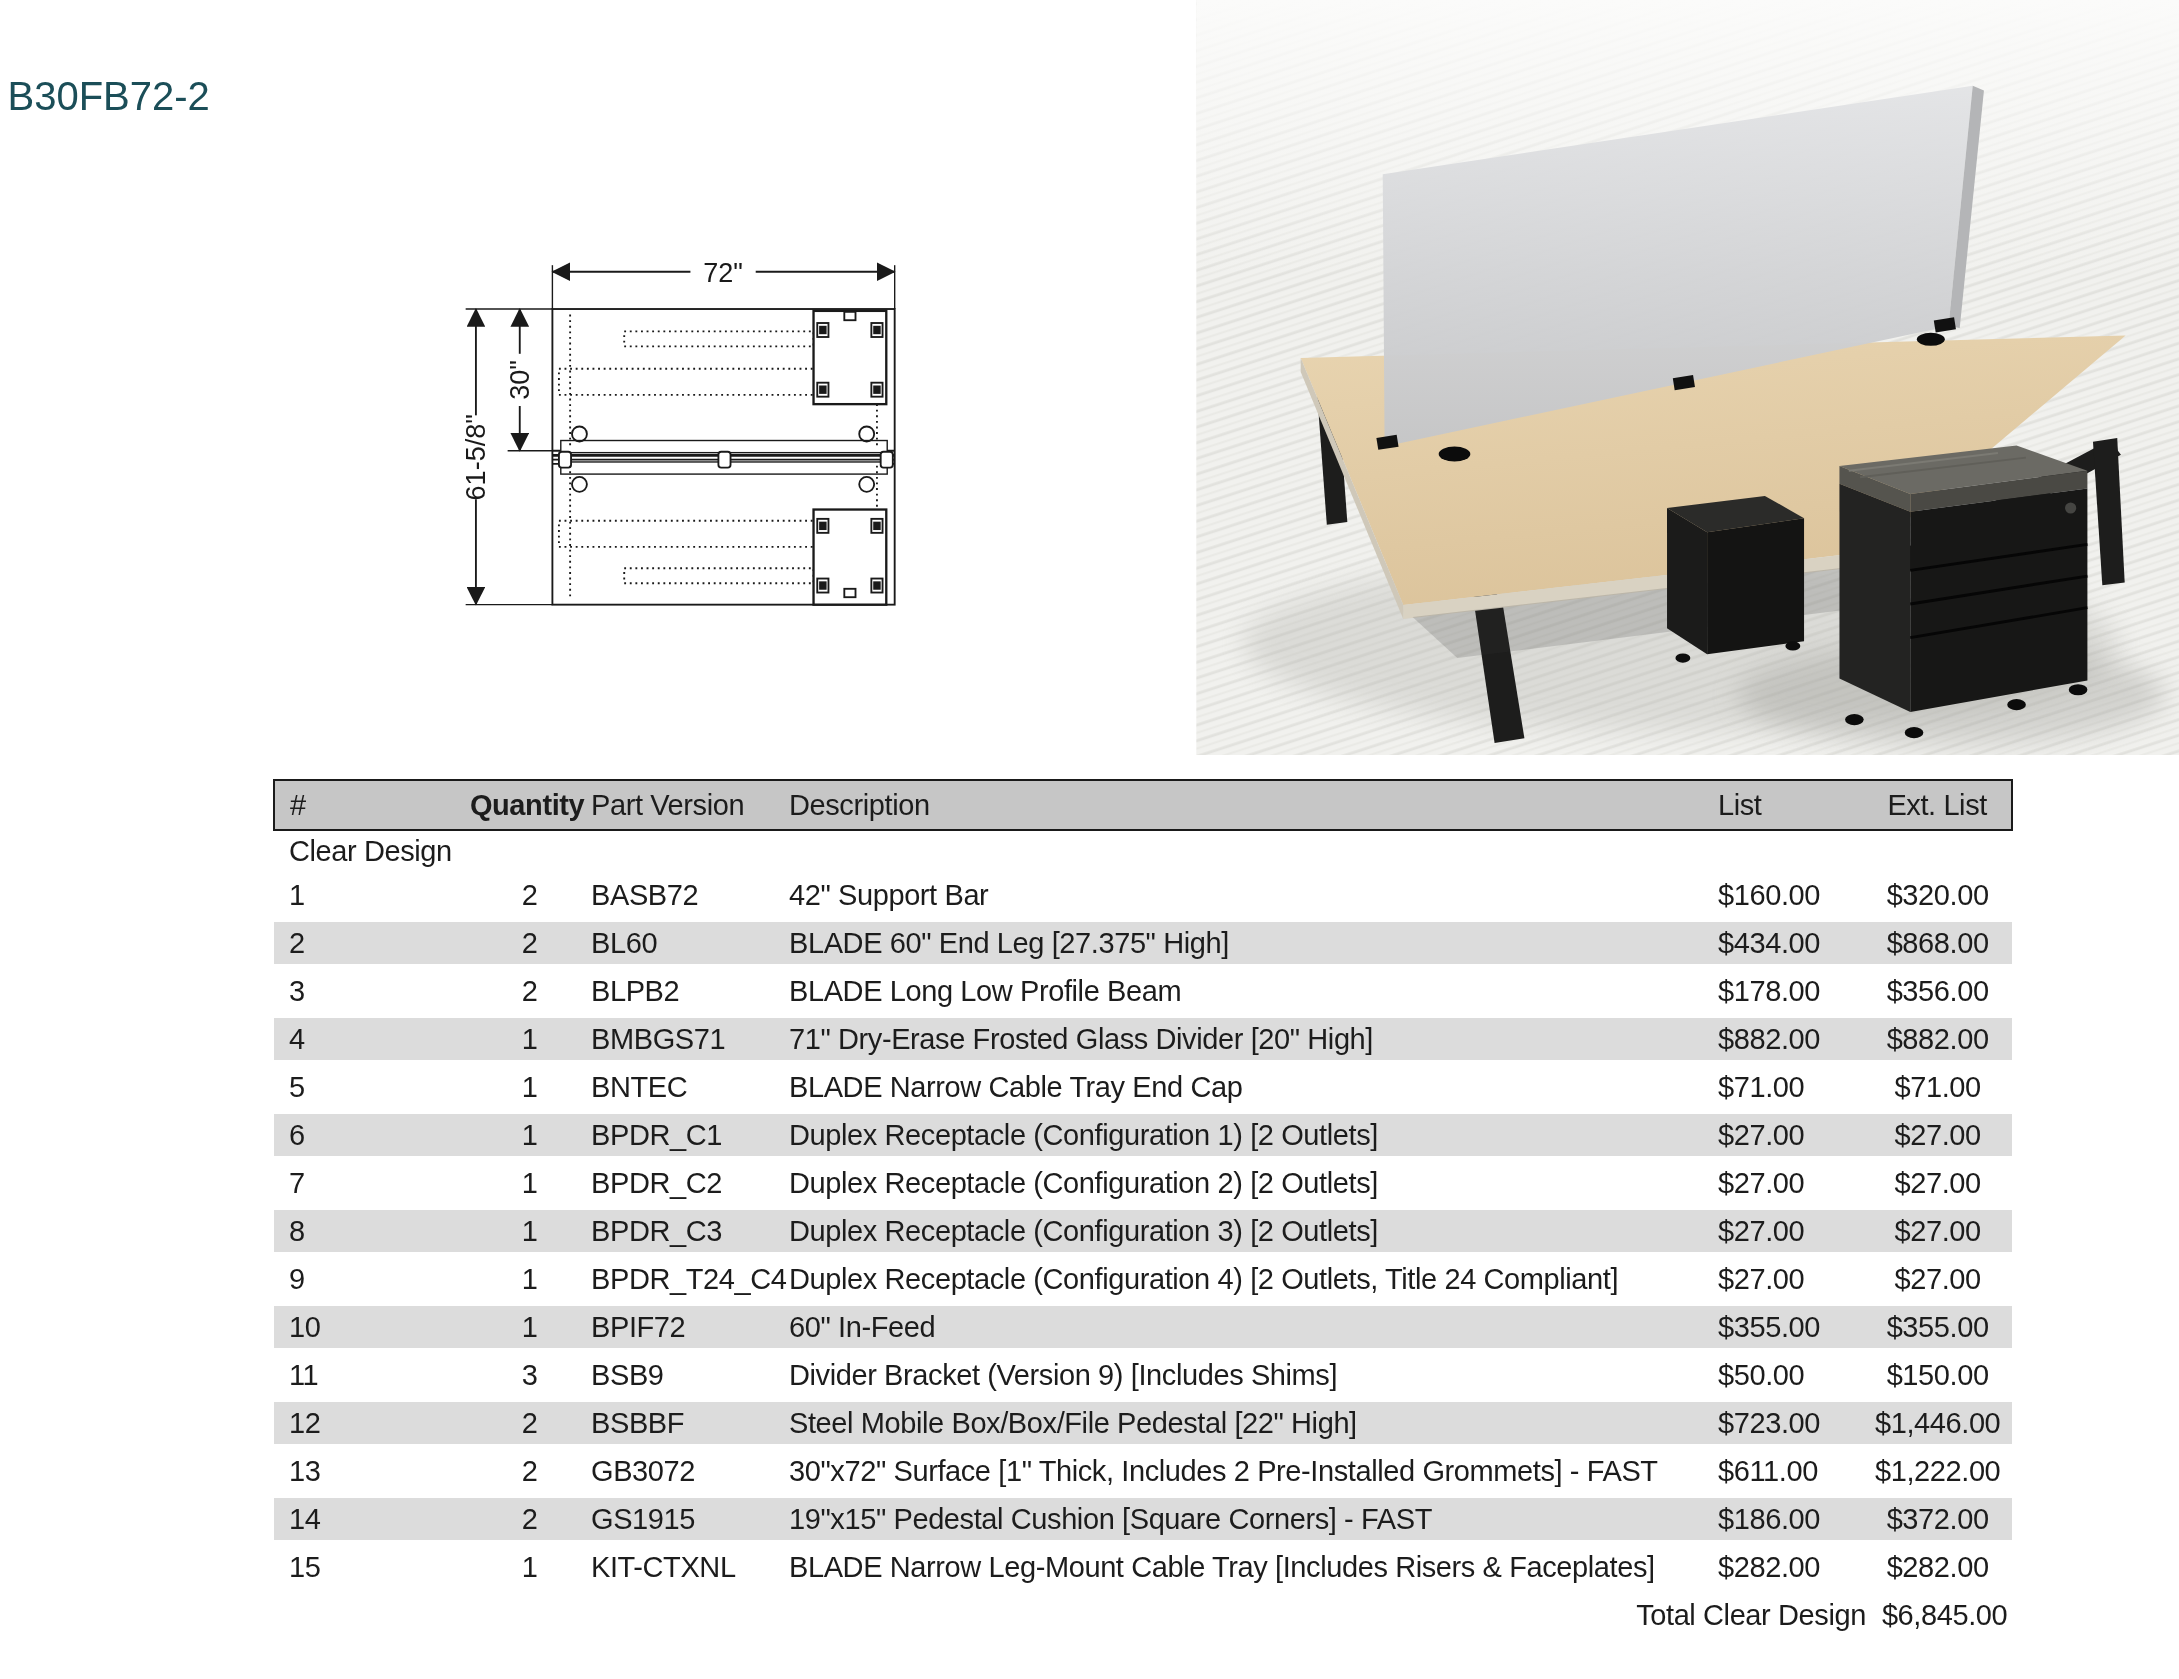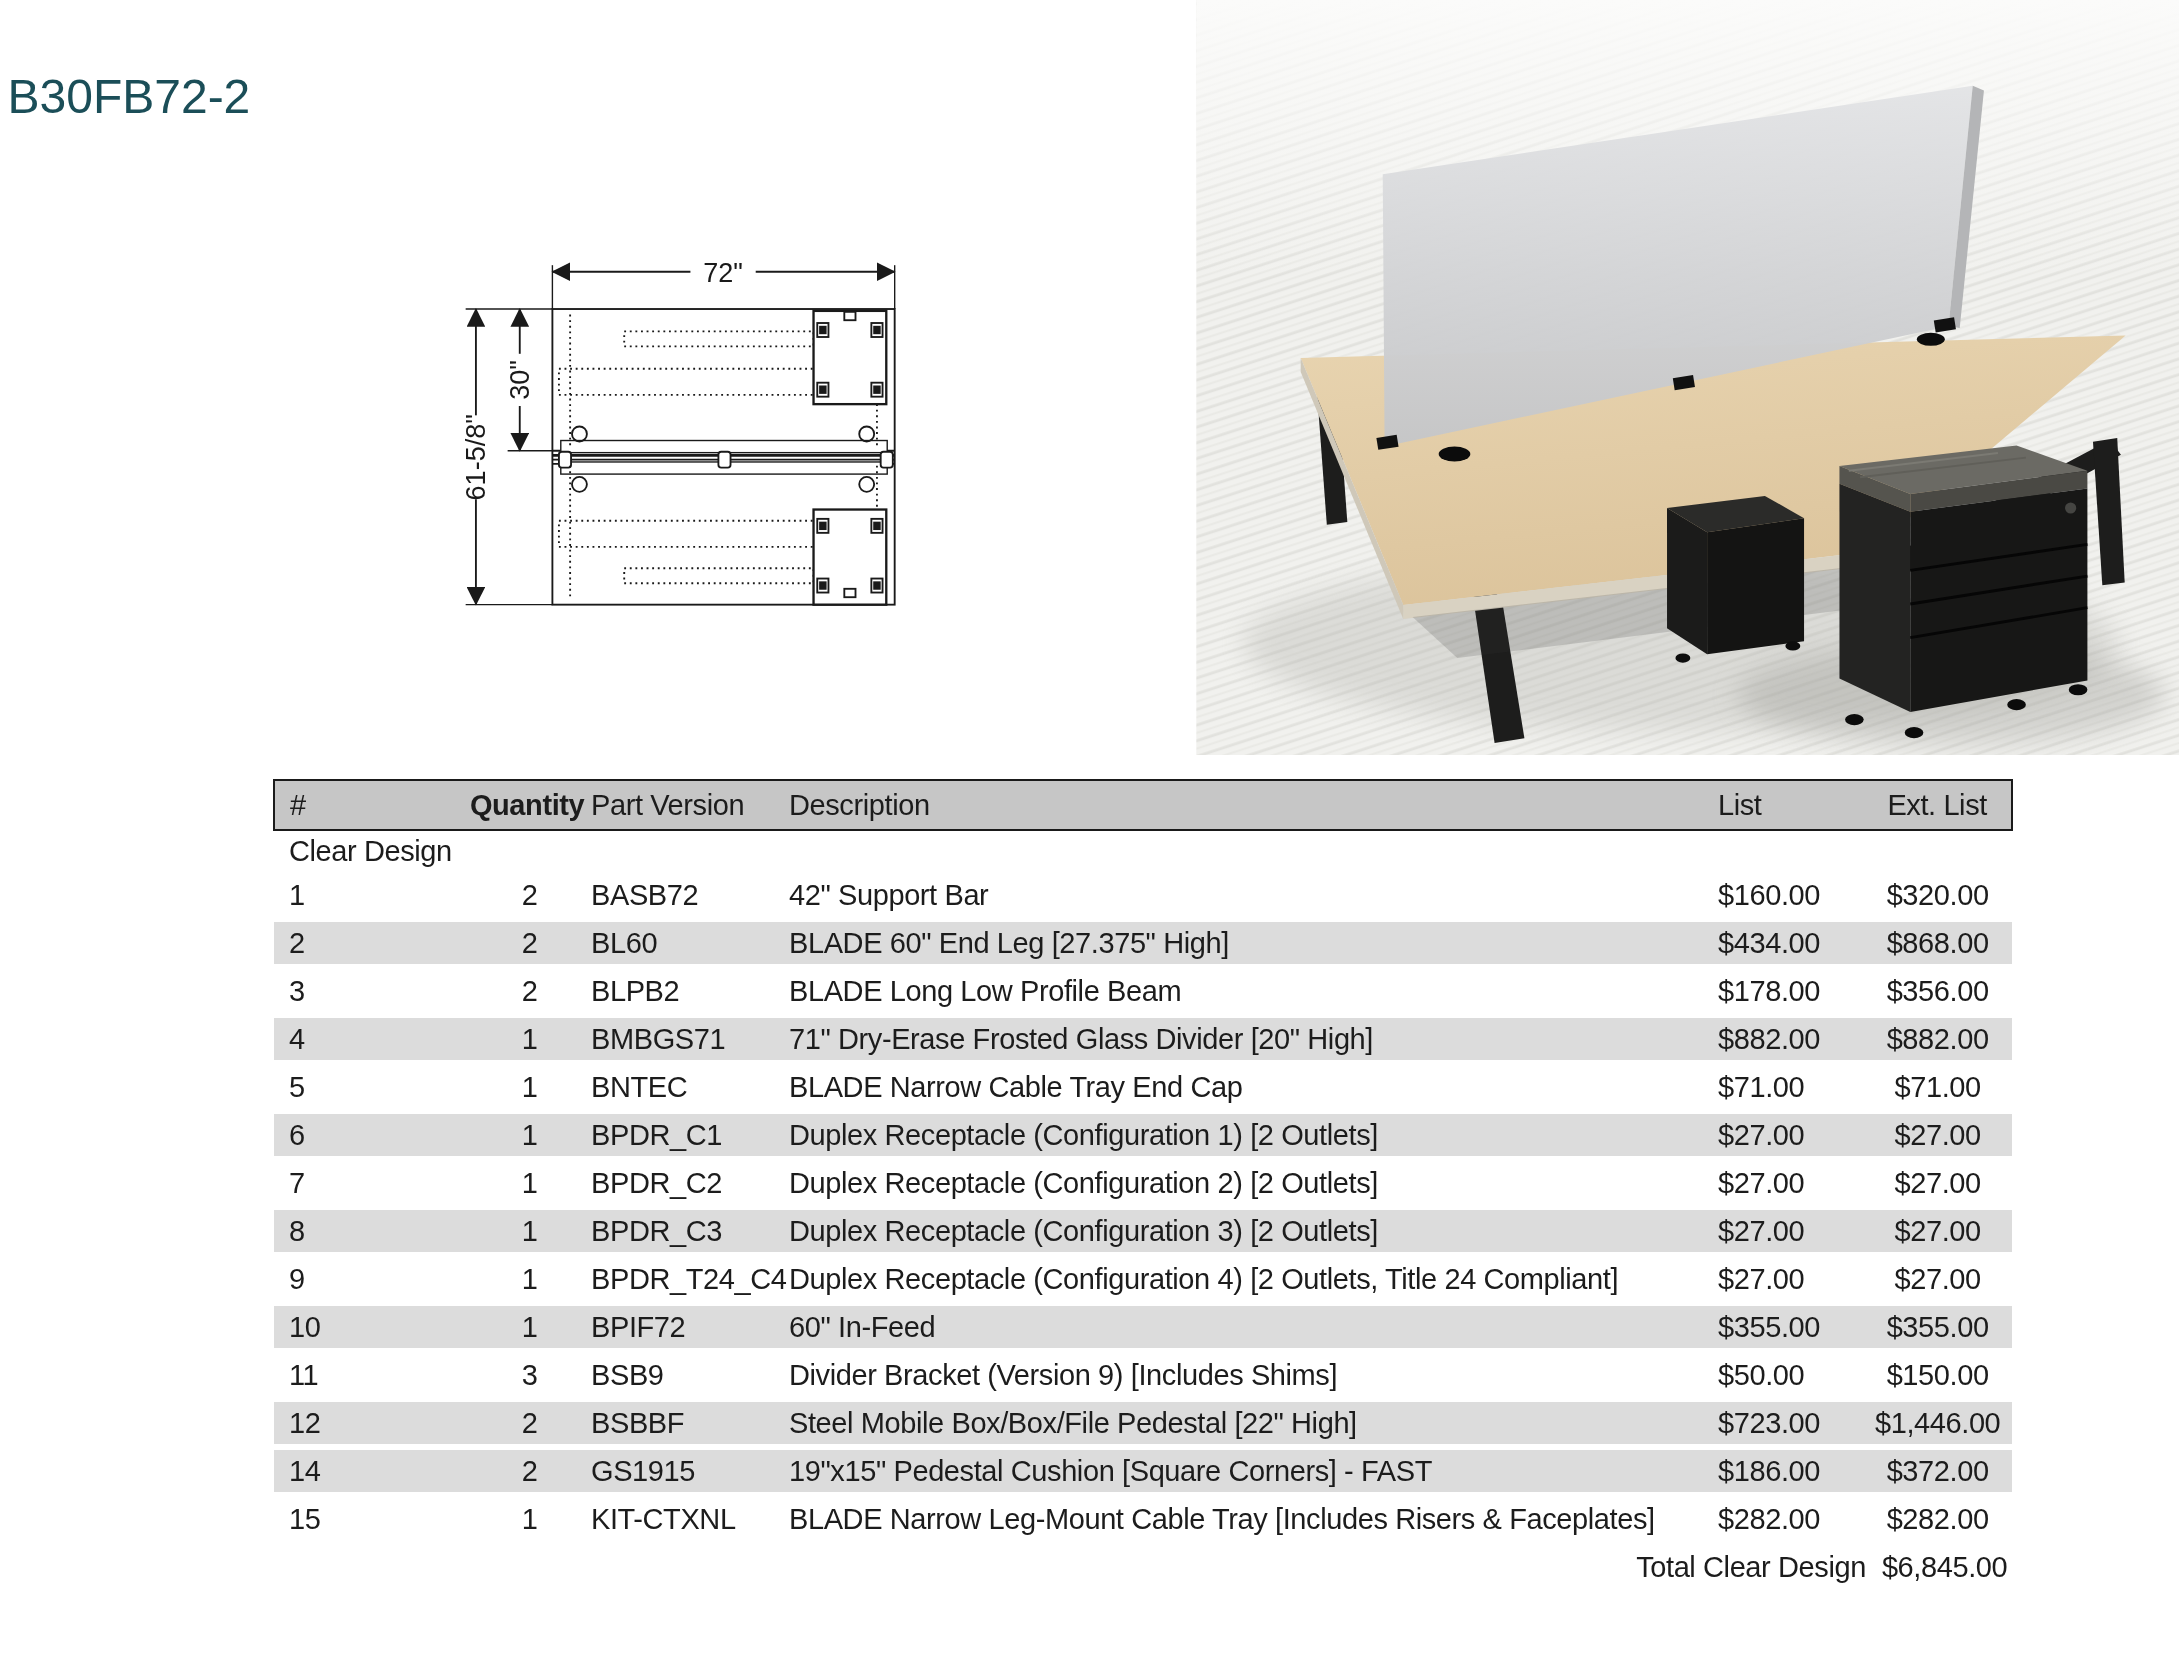--- a/index.html
+++ b/index.html
@@ -1,21 +1,21 @@
 <!DOCTYPE html>
 <html style="--title-color: #1b4e58;font-size:15px"><head>
 <meta charset="utf-8">
 <style>
   html,body{margin:0;padding:0;background:#ffffff;}
   body{width:2180px;height:1680px;position:relative;overflow:hidden;
        font-family:"Liberation Sans", sans-serif;color:#1c1c1c;}
   .abs{position:absolute;}
 
   
-  #title{left:7.5px;top:73px;font-size:48px;line-height:47px;color:var(--title-color,#1b4e58);letter-spacing:0px;}
+  #title{left:7.5px;top:73px;font-size:40px;line-height:47px;color:var(--title-color,#1b4e58);letter-spacing:0px;}
 
   
   #table-wrap{left:273px;top:779px;width:1738px;}
   table{border-collapse:collapse;table-layout:fixed;width:1738px;font-size:29px;letter-spacing:-0.4px;}
   col.c1{width:194px}col.c2{width:123px}col.c3{width:198px}col.c4{width:929px}col.c5{width:150px}col.c6{width:144px}
   td,th{padding:0;white-space:nowrap;overflow:visible;font-weight:normal;text-align:left;vertical-align:middle;}
   tr.hdr{height:50px;background:#c6c6c6;}
   tr.hdr th{border-top:2.8px solid #1a1a1a;border-bottom:2.8px solid #1a1a1a;}
   tr.hdr th:first-child{border-left:2.8px solid #1a1a1a;padding-left:15px;}
   tr.hdr th:last-child{border-right:2.8px solid #1a1a1a;}
@@ -331,20 +331,28 @@
           <td class="num6">$150.00</td>
         </tr>
         <tr class="item stripe">
           <td class="n">12</td>
           <td class="qy">2</td>
           <td class="pt">BSBBF</td>
           <td class="ds">Steel Mobile Box/Box/File Pedestal [22" High]</td>
           <td class="num">$723.00</td>
           <td class="num6">$1,446.00</td>
         </tr>
+        <tr class="item">
+          <td class="n">13</td>
+          <td class="qy">2</td>
+          <td class="pt">GB3072</td>
+          <td class="ds">30"x72" Surface [1" Thick, Includes 2 Pre-Installed Grommets] - FAST</td>
+          <td class="num">$611.00</td>
+          <td class="num6">$1,222.00</td>
+        </tr>
         <tr class="item stripe">
           <td class="n">14</td>
           <td class="qy">2</td>
           <td class="pt">GS1915</td>
           <td class="ds">19"x15" Pedestal Cushion [Square Corners] - FAST</td>
           <td class="num">$186.00</td>
           <td class="num6">$372.00</td>
         </tr>
         <tr class="item">
           <td class="n">15</td>

